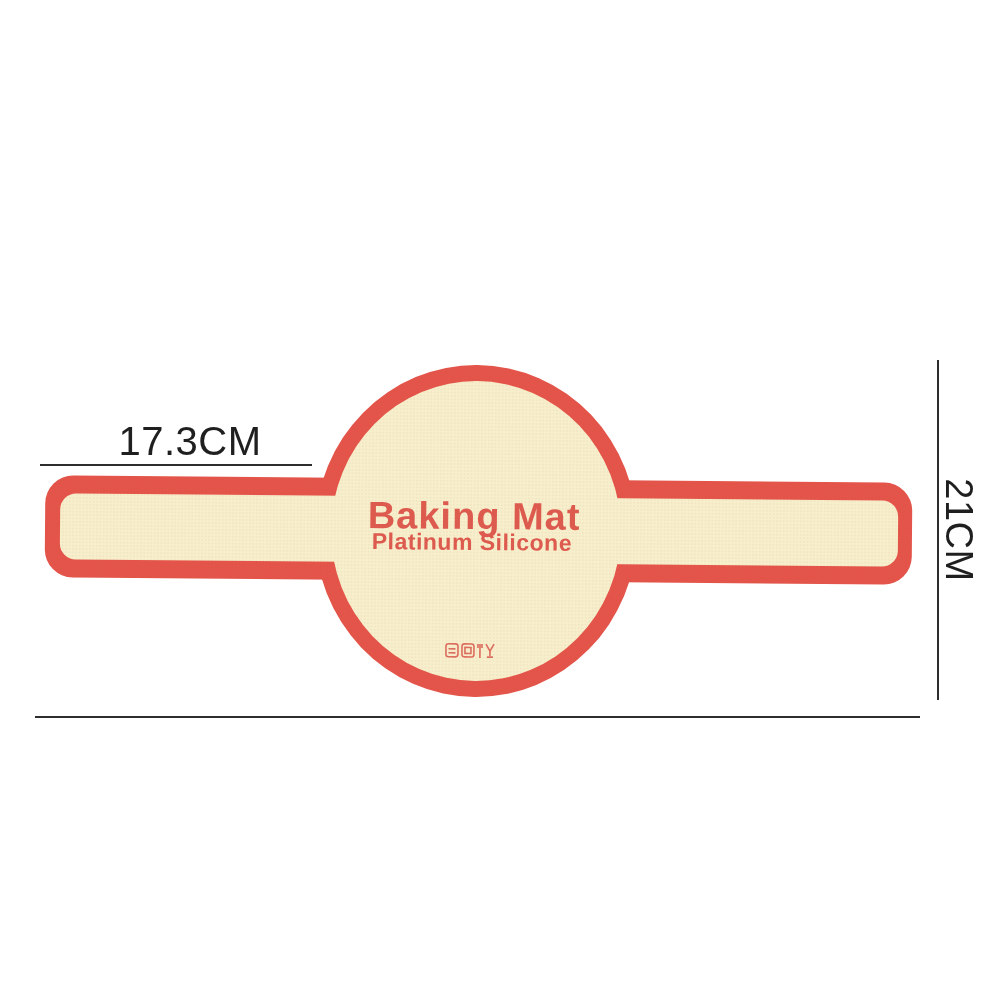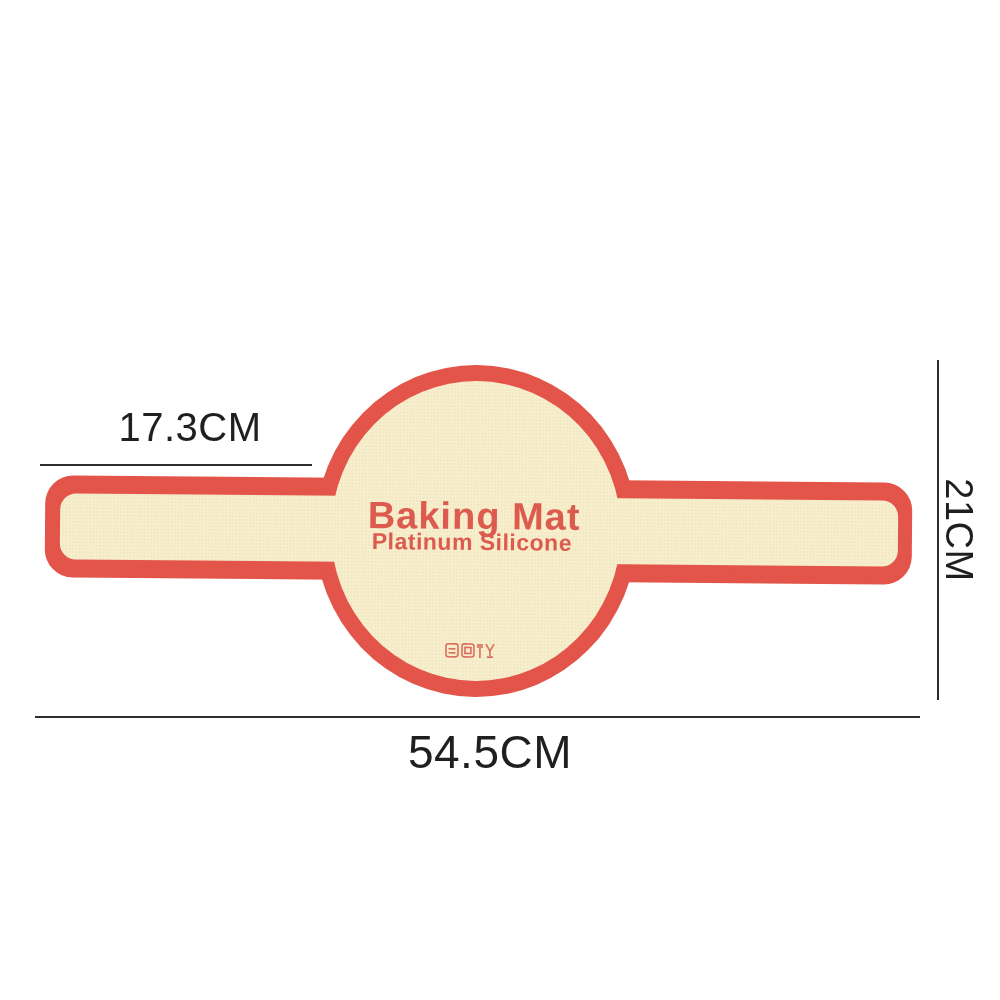--- a/index.html
+++ b/index.html
@@ -6,21 +6,21 @@
   .stage{
     position:relative;width:1000px;height:1000px;background:#ffffff;
     overflow:hidden;font-family:"Liberation Sans",sans-serif;
   }
   .mat-svg{position:absolute;left:0;top:0;width:1000px;height:1000px;}
   .dim-line{position:absolute;background:#2d2d2d;}
   .dim-label{
     position:absolute;color:#1f1f1f;line-height:1;text-align:center;
     font-family:"Liberation Sans",sans-serif;letter-spacing:0.5px;
   }
-  .dim-label.top{left:40px;top:407px;width:300px;font-size:40px;}
+  .dim-label.top{left:40px;top:421px;width:300px;font-size:40px;}
   .dim-label.bottom{left:35px;top:729px;width:910px;font-size:46px;}
   .dim-label.right{
     left:889px;top:508px;width:140px;height:44px;font-size:38px;
     display:flex;align-items:center;justify-content:center;
     transform:rotate(90deg);transform-origin:center center;
   }
   .line-top{left:40px;top:464px;width:272px;height:2px;}
   .line-bottom{left:35px;top:716px;width:885px;height:2px;}
   .line-right{left:937px;top:360px;width:2px;height:340px;}
   svg text{font-family:"Liberation Sans",sans-serif;font-weight:bold;}
@@ -81,15 +81,14 @@
     </g>
   </svg>
 
   <div class="dim-label top">17.3CM</div>
   <div class="dim-line line-top"></div>
 
   <div class="dim-label right">21CM</div>
   <div class="dim-line line-right"></div>
 
   <div class="dim-line line-bottom"></div>
-  <div class="dim-label bottom">54.5CM</div>
 
 </div>
 
 </body></html>

